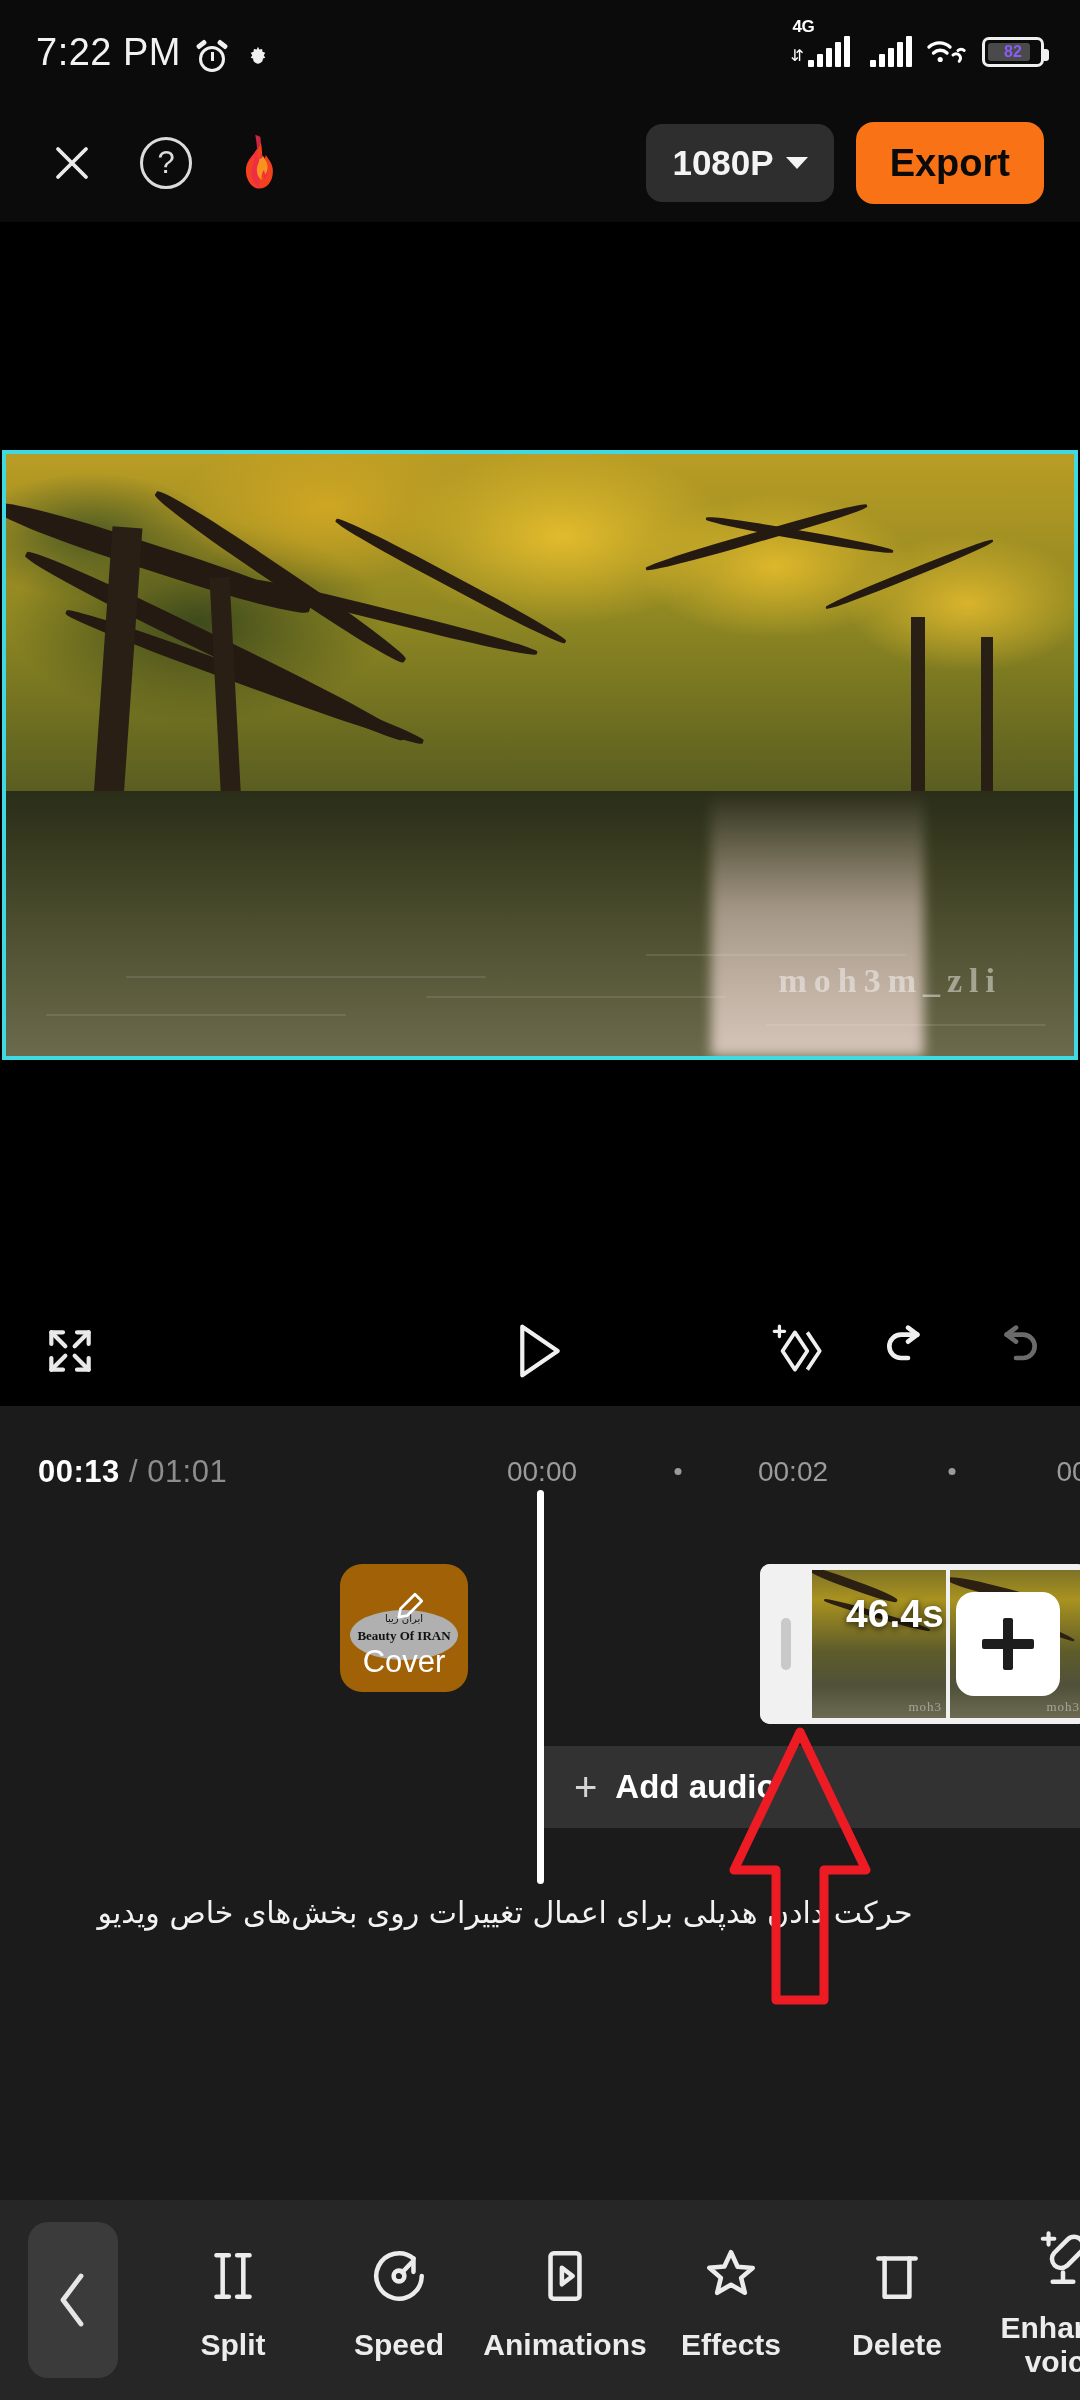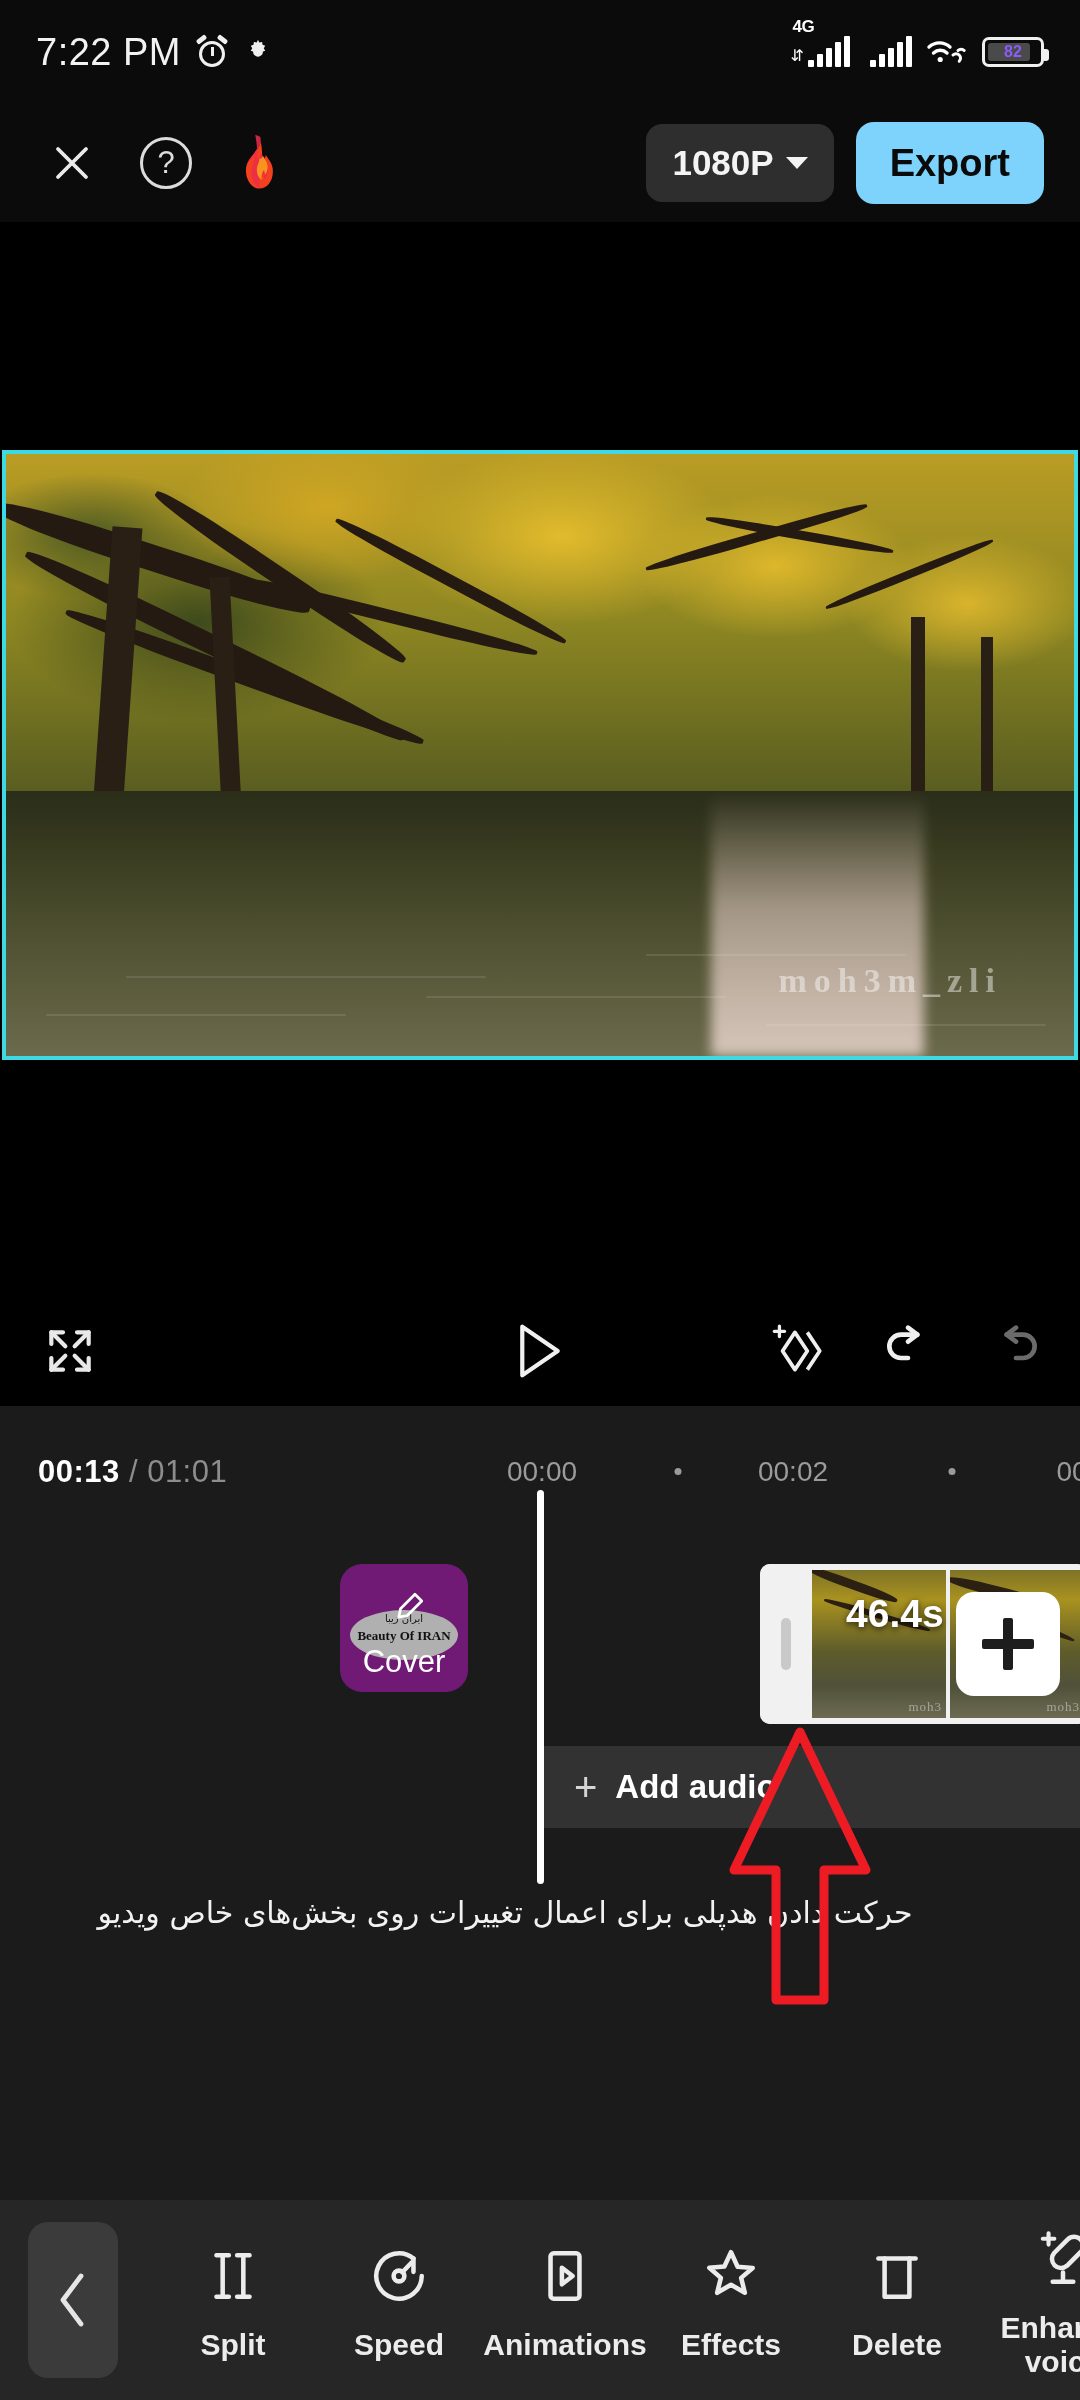--- a/index.html
+++ b/index.html
@@ -9,21 +9,21 @@
     color:#fff;
     position:relative;
   }
 
   
   #status-bar{
     position:absolute; top:0; left:0; width:1080px; height:104px;
     display:flex; align-items:center; justify-content:space-between;
     padding:0 36px; background:#0b0b0b;
   }
-  .sb-left{ display:flex; align-items:center; gap:14px; }
+  .sb-left{ display:flex; align-items:flex-end; gap:14px; }
   #sb-clock{ font-size:38px; font-weight:400; letter-spacing:.5px; color:#f2f2f2; }
   .sb-right{ display:flex; align-items:center; gap:14px; }
 
   .alarm-icon{ width:34px;height:34px; position:relative; }
   .alarm-icon .body{
     position:absolute; left:4px; top:6px; width:26px; height:26px;
     border:3.5px solid #f0f0f0; border-radius:50%;
   }
   .alarm-icon .ear{
     position:absolute; width:11px;height:5px; background:#f0f0f0; border-radius:2px;
@@ -78,21 +78,21 @@
   .flame{ width:44px;height:54px; }
 
   #resolution-chip{
     height:78px; padding:0 26px; border-radius:16px; background:#2e2e2e;
     display:flex; align-items:center; gap:12px;
     font-size:35px; font-weight:700; color:#f4f4f4;
   }
   .caret{ width:0;height:0;border-left:11px solid transparent;border-right:11px solid transparent;border-top:12px solid #f4f4f4; }
 
   #export-button{
-    height:82px; padding:4px 34px; border-radius:18px; background:#7dd3fc;
+    height:82px; padding:4px 34px; border-radius:18px; background:#f97316;
     display:flex;align-items:center;justify-content:center;
     font-size:38px; font-weight:700; color:#0a0a0a;
   }
 
   
   #preview-stage{
     position:absolute; top:222px; left:0; width:1080px; height:1186px; background:#000;font-weight:bold;
   }
   #video-frame{
     position:absolute; top:228px; left:2px; width:1076px; height:610px;
@@ -165,21 +165,21 @@
   }
 
   #clip-row{ position:absolute; top:150px; left:0; width:1080px; height:178px; }
   #mute-clip-button{
     position:absolute; left:232px; top:24px; width:130px;
     display:flex; flex-direction:column; align-items:center; gap:10px;
   }
   #mute-clip-button .lbl{ font-size:27px; line-height:1.15; color:#e8e8e8; text-align:center; }
   #cover-button{
     position:absolute; left:340px; top:8px; width:128px;height:128px;
-    border-radius:22px; background:#701a75; overflow:hidden;
+    border-radius:22px; background:#a16207; overflow:hidden;
   }
   #cover-button .oval{
     position:absolute; left:10px; top:46px; width:108px;height:50px;
     background:#b0b0b0; border-radius:50%;
   }
   #cover-button .oval .fa{
     position:absolute; left:0; right:0; top:3px; text-align:center;
     font-size:10px; color:#111; font-family:"DejaVu Sans", sans-serif;
   }
   #cover-button .oval .en{

